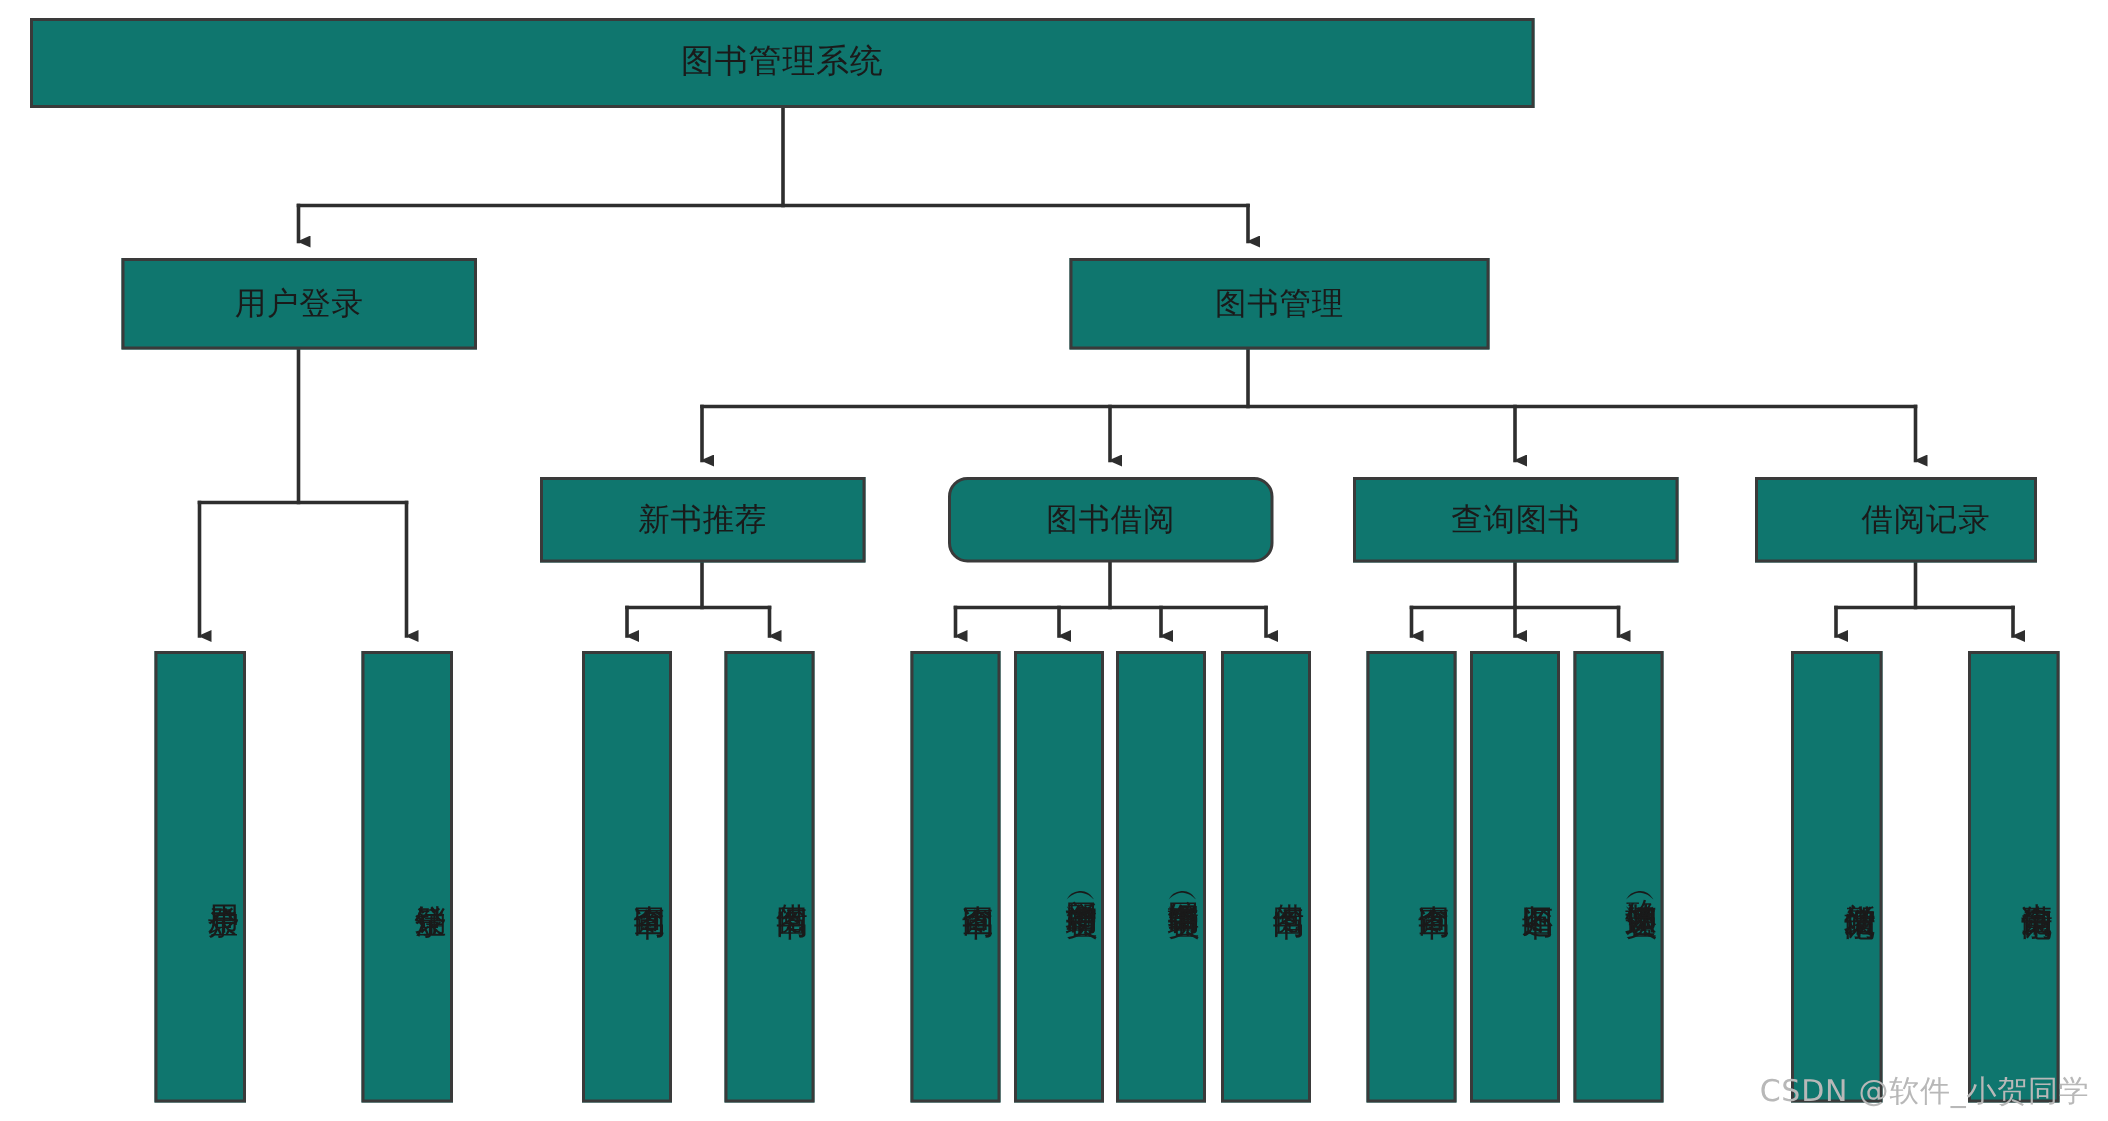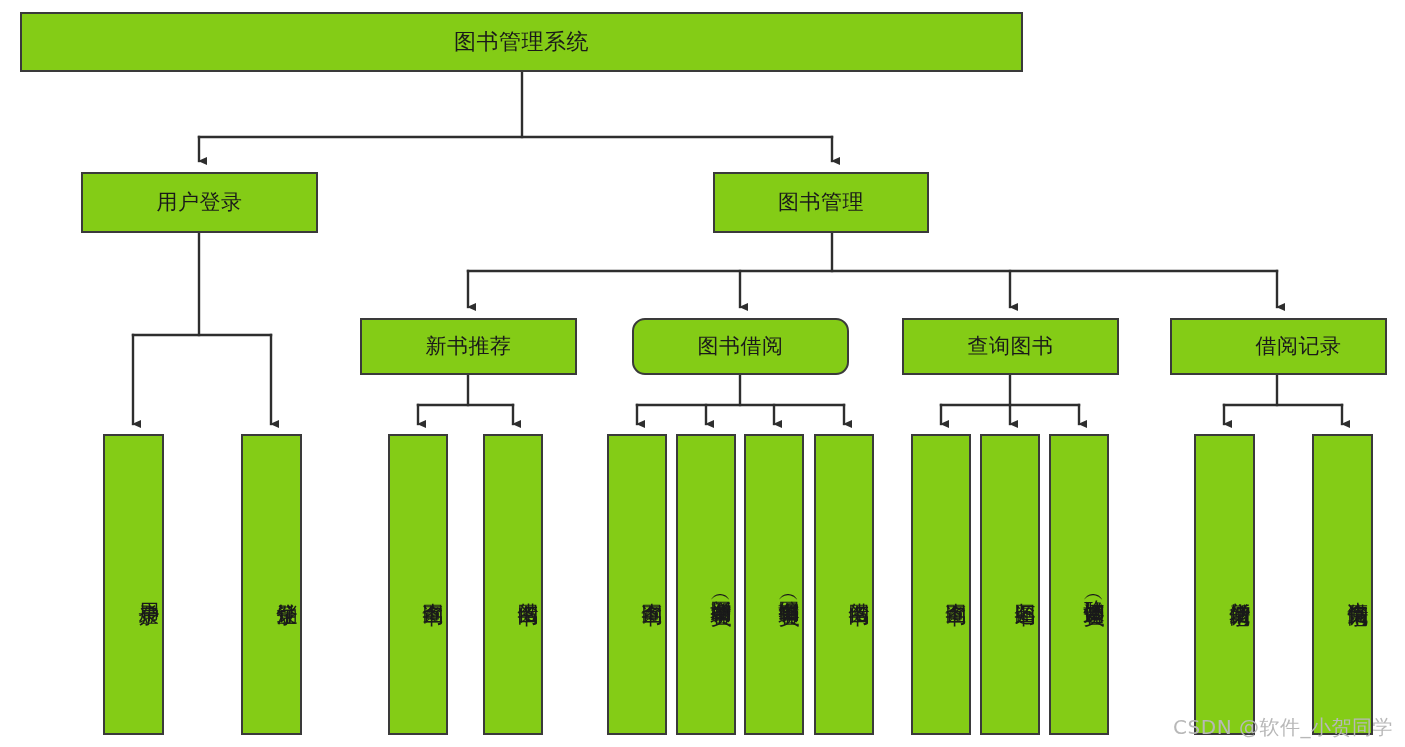--- a/index.html
+++ b/index.html
@@ -22,21 +22,21 @@
   svg.edges {
     position: absolute;
     left: 0;
     top: 0;
     width: 1405px;
     height: 747px;
   }
   .node {
     position: absolute;
     box-sizing: border-box;
-    background: #84cc16;
+    background: #0f766e;
     border: 2px solid #3a3a3a;
     display: flex;
     align-items: center;
     justify-content: center;
     color: #1a1a1a;
   }
   .node-h {
     font-size: 21px;
     line-height: 1.1;
     white-space: nowrap;
@@ -120,34 +120,34 @@
     </g>
   </svg>
 
   <div class="node node-h node-root" style="left:20px; top:12px; width:1003px; height:60px;">
     <span>图书管理系统</span>
   </div>
 
   <div class="node node-h" style="left:81px; top:172px; width:237px; height:61px;">
     <span>用户登录</span>
   </div>
-  <div class="node node-h" style="left:713px; top:172px; width:216px; height:61px;">
+  <div class="node node-h" style="left:713px; top:172px; width:280px; height:61px;">
     <span>图书管理</span>
   </div>
 
   <div class="node node-h" style="left:360px; top:318px; width:217px; height:57px;justify-content:center;">
     <span>新书推荐</span>
   </div>
   <div class="node node-h" style="left:632px; top:318px; width:217px; height:57px;border-radius:13px;">
     <span>图书借阅</span>
   </div>
   <div class="node node-h" style="left:902px; top:318px; width:217px; height:57px;">
     <span>查询图书</span>
   </div>
-  <div class="node node-h" style="left:1170px; top:318px; width:217px; height:57px;padding-left:40px;">
+  <div class="node node-h" style="left:1170px; top:318px; width:188px; height:57px;padding-left:40px;">
     <span>借阅记录</span>
   </div>
 
   <div class="node node-v" style="left:103px; top:434px; width:61px; height:301px;">
     <span>用户登录</span>
   </div>
   <div class="node node-v" style="left:241px; top:434px; width:61px; height:301px;">
     <span>注销登录</span>
   </div>
 

